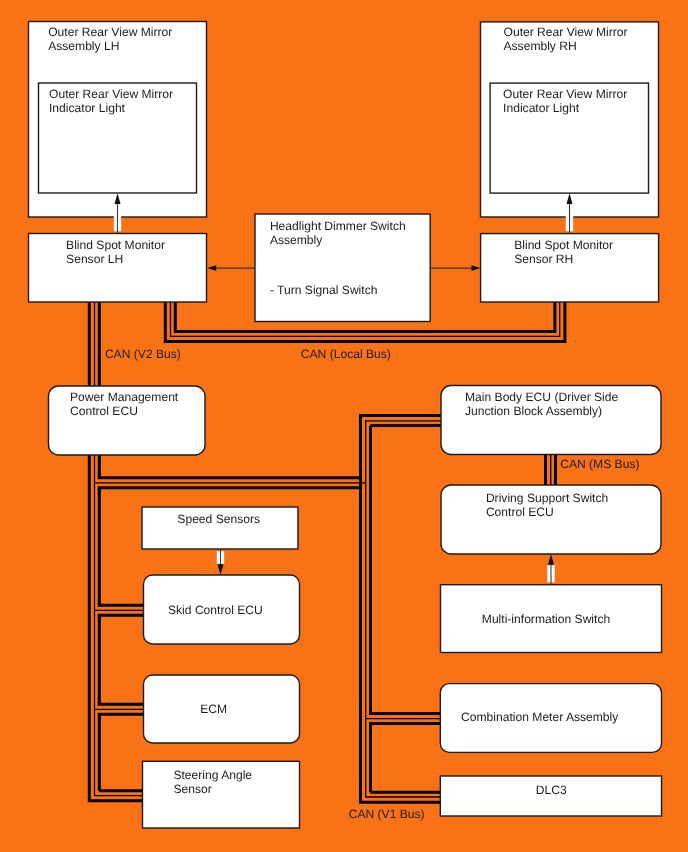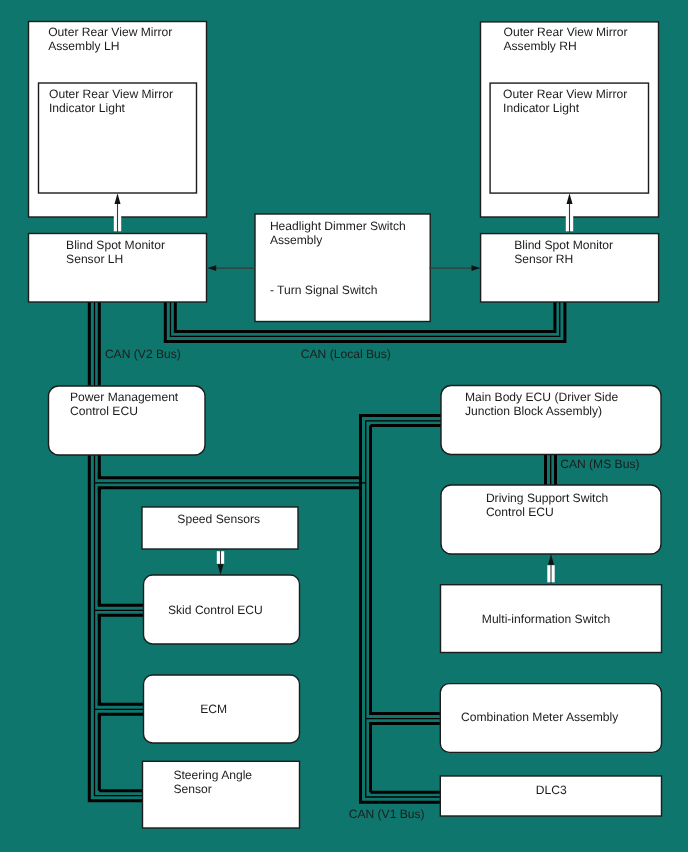--- a/index.html
+++ b/index.html
@@ -1,20 +1,20 @@
 <!DOCTYPE html>
 <html><head>
 <meta charset="utf-8">
 <style>
   html,body{margin:0;padding:0;background:#ffffff;}
   body{width:688px;height:852px;overflow:hidden;
        font-family:"Liberation Sans",sans-serif;
        -webkit-font-smoothing:antialiased;
        text-rendering:geometricPrecision;}
-  #stage{position:relative;width:688px;height:852px;background:#0f766e;
+  #stage{position:relative;width:688px;height:852px;background:#f97316;
          transform:translateZ(0);}
   #canvas{position:absolute;left:0;top:0;shape-rendering:geometricPrecision;}
   #canvas text{paint-order:stroke;}
   #canvas{will-change:transform;}
   .blabel{font-family:"Liberation Sans",sans-serif;font-size:12.1px;fill:#1c1c1c;}
   .buslabel{font-family:"Liberation Sans",sans-serif;font-size:12.1px;fill:#1c1c1c;}
 </style>
 </head>
 <body>
 

